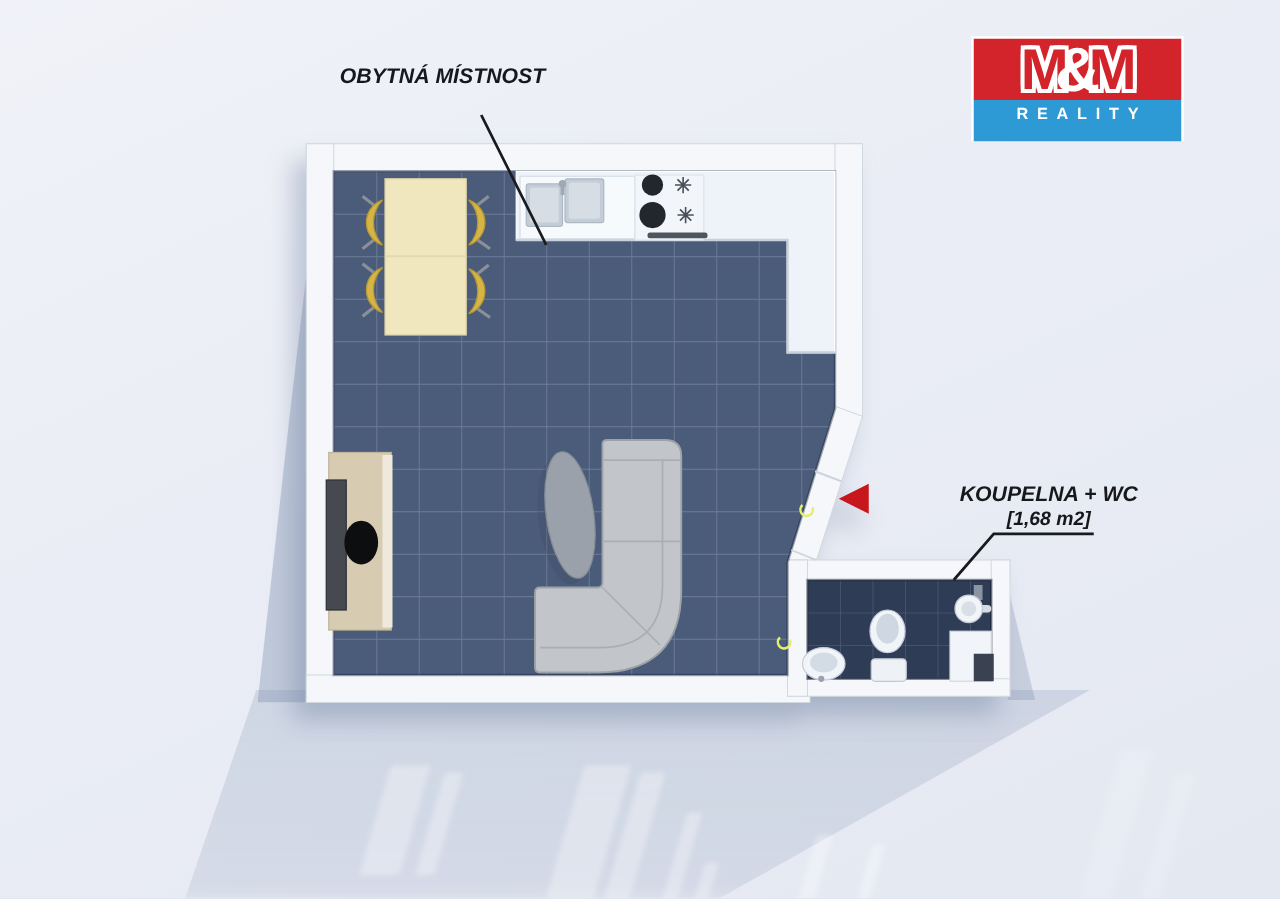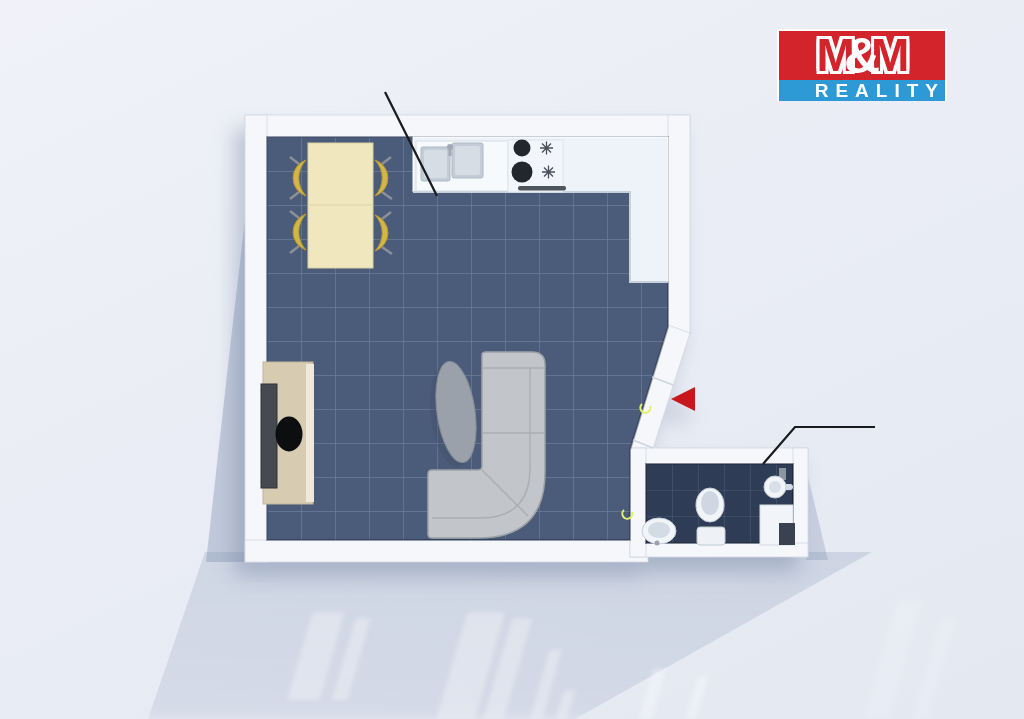--- a/index.html
+++ b/index.html
@@ -41,22 +41,22 @@
   
   .logo{position:absolute;left:777px;top:29px;width:166px;background:#ffffff;
         padding:2px 2px 0 2px;}
   .logo-top{height:49px;display:flex;align-items:center;justify-content:center;
             overflow:hidden;}
   .logo-m{font-size:46px;font-weight:bold;line-height:49px;letter-spacing:-2px;
     text-shadow:-3px -3px 0 #fff,-3px 0 0 #fff,-3px 3px 0 #fff,0 -3px 0 #fff,
       0 3px 0 #fff,3px -3px 0 #fff,3px 0 0 #fff,3px 3px 0 #fff;}
   .logo-amp{color:#fff;font-size:50px;font-weight:bold;line-height:49px;
             position:relative;z-index:2;margin:0 -9px;top:1px;}
-  .logo-bottom{height:21px;line-height:21px;text-align:right;color:#fff;
-               font-weight:bold;font-size:19px;letter-spacing:7px;text-indent:7px;}
+  .logo-bottom{height:33px;line-height:21px;text-align:center;color:#fff;
+               font-weight:bold;font-size:13px;letter-spacing:7px;text-indent:7px;}
 </style>
 </head>
 <body>
 
 <div class="stage">
 
   <div class="abs shadow-main"></div>
   <div class="abs shadow-left"></div>
   <div class="abs shadow-bathright"></div>
   <div class="streak" style="left:300px;top:612px;width:32px;height:88px"></div>
@@ -203,20 +203,25 @@
       <polygon points="671,399 695,387 695,411" fill="#c8161d"></polygon>
     </g>
 
     <g stroke="#191a1e" stroke-width="2.2" fill="none">
       <path d="M385,92 L437,196"></path>
       <path d="M875,427 L795,427 L763,464"></path>
     </g>
   </svg>
 
   <div class="room-label" style="left:354px;top:50px">
+    <span class="name">OBYTNÁ MÍSTNOST</span>
+  </div>
+  <div class="room-label" style="left:839px;top:385px">
+    <span class="name">KOUPELNA + WC</span>
+    <span class="area">[1,68 m2]</span>
   </div>
 
   <div class="logo">
     <div class="logo-top" style="background:#d3232b">
       <span class="logo-m" style="color:#d3232b">M</span>
       <span class="logo-amp">&amp;</span>
       <span class="logo-m" style="color:#d3232b">M</span>
     </div>
     <div class="logo-bottom" style="background:#2d9ad5">REALITY</div>
   </div>

